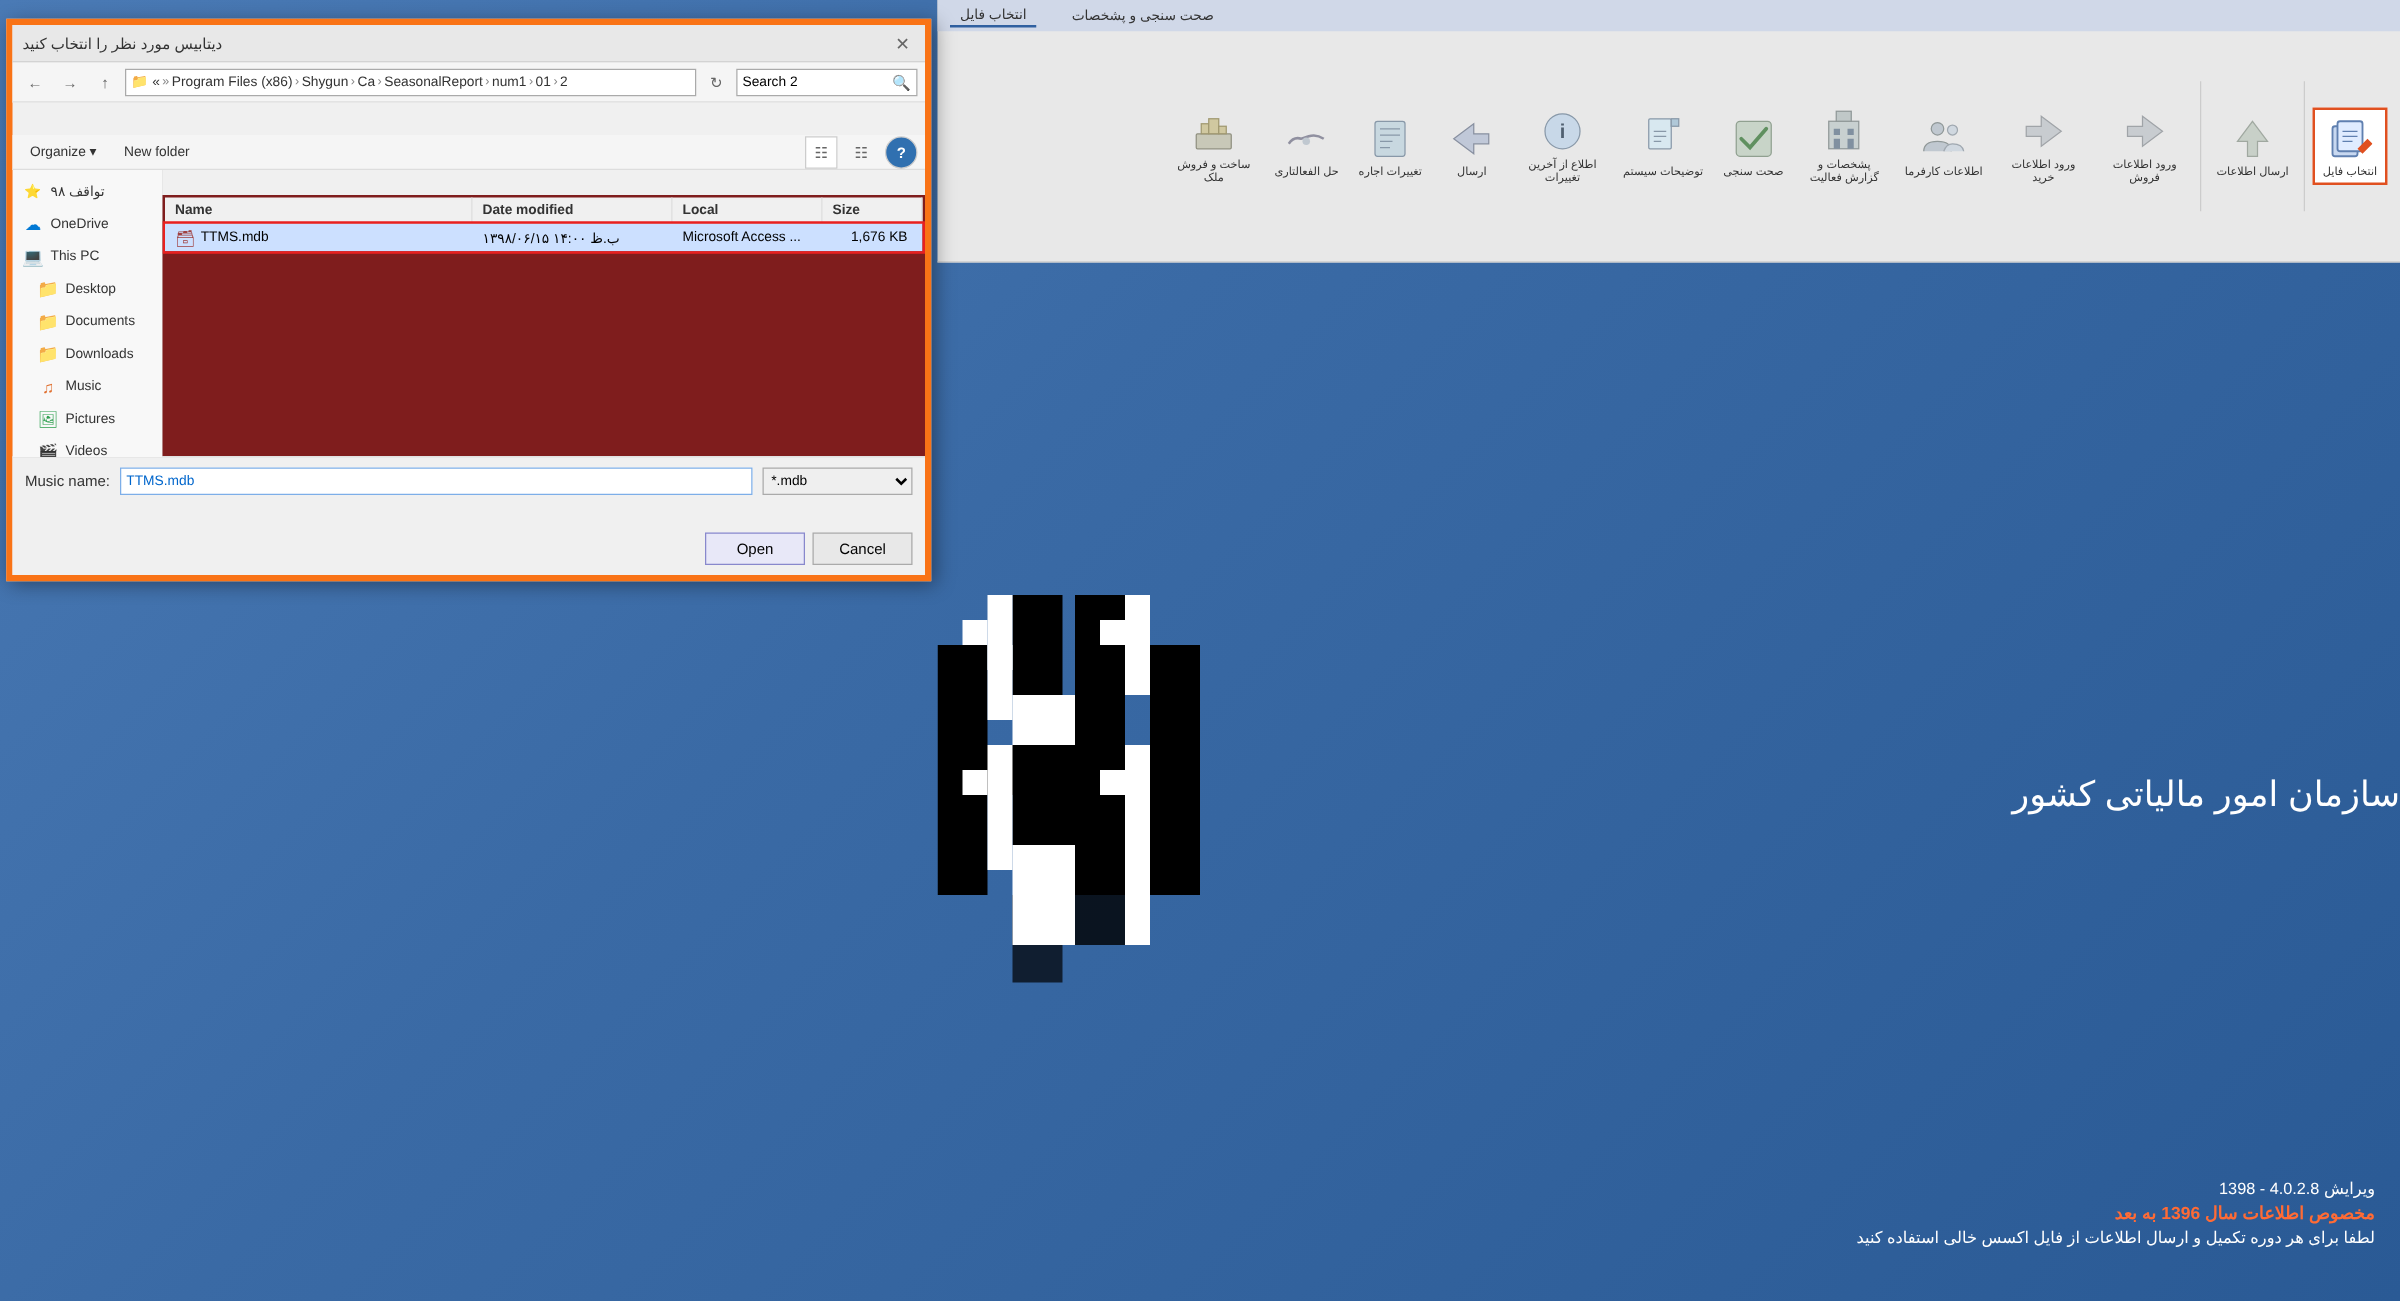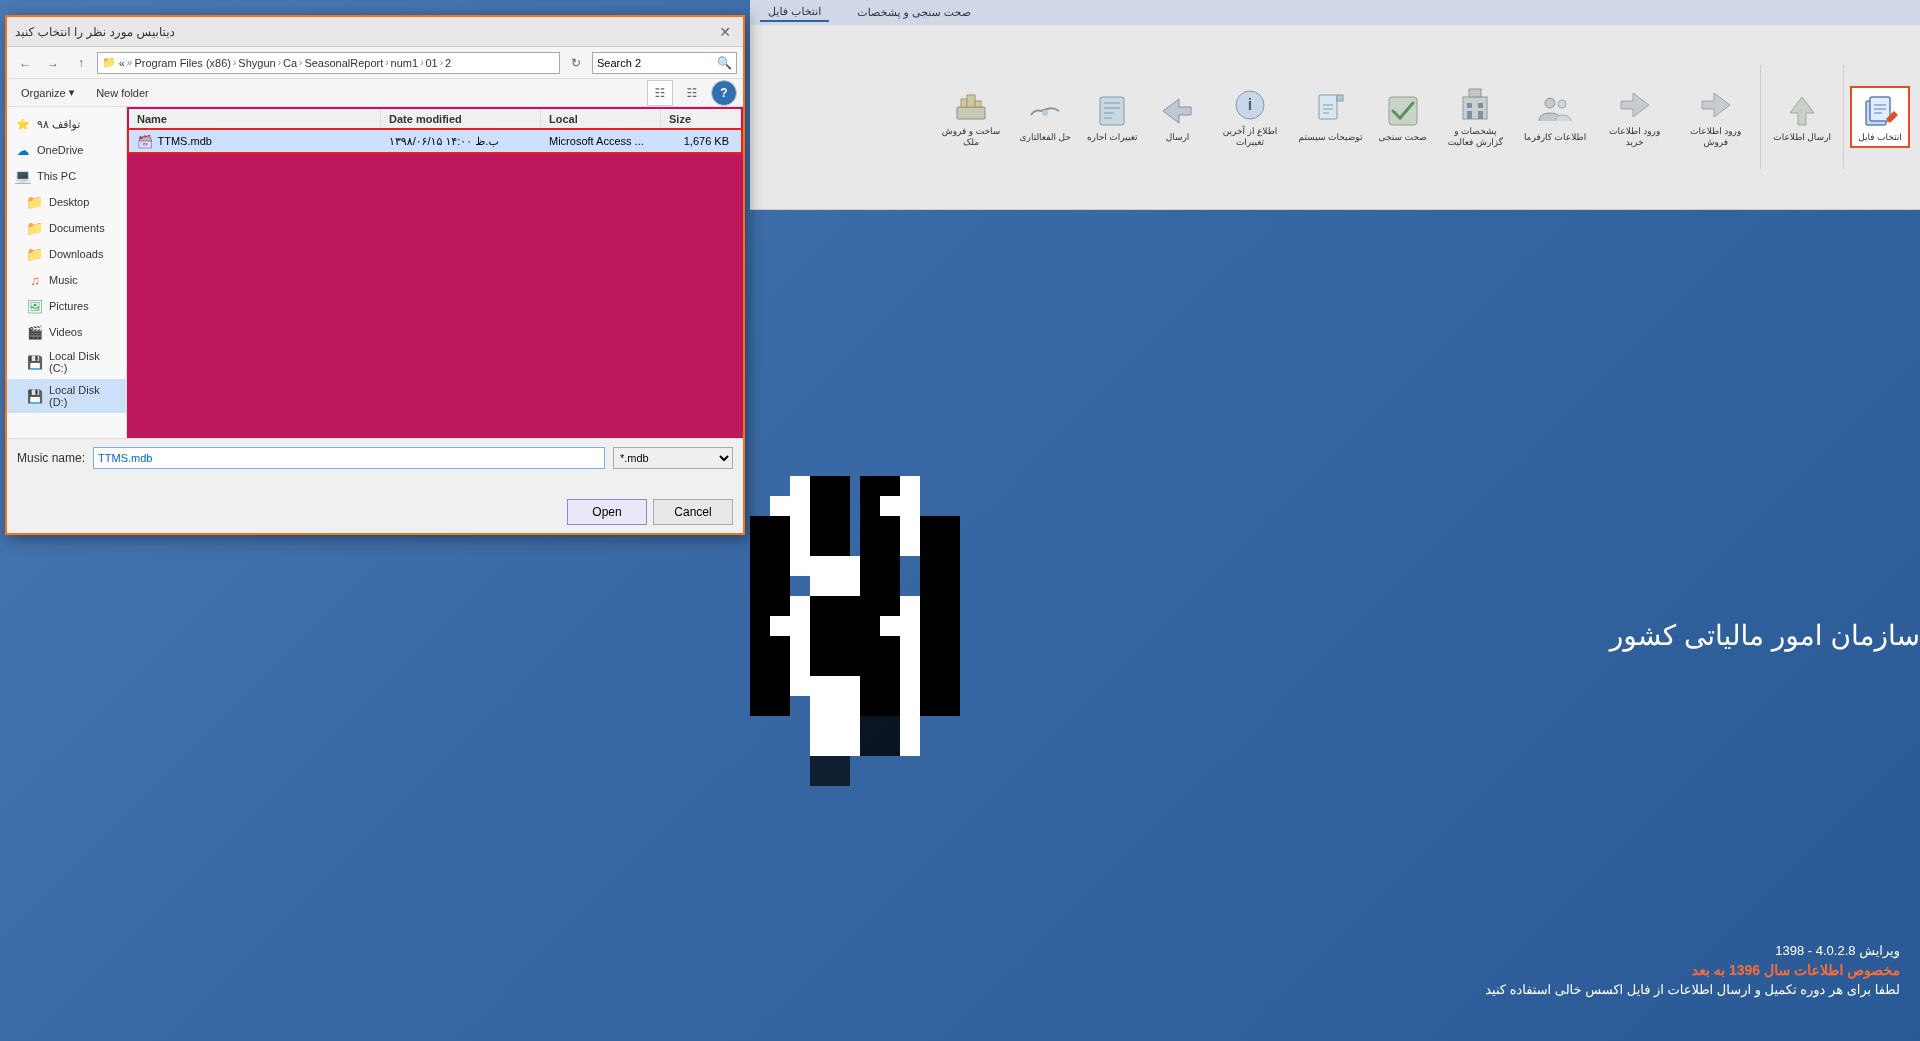--- a/index.html
+++ b/index.html
@@ -129,23 +129,23 @@
       font-size: 13px;
       margin-left: 28px;
     }
 
     
     .file-dialog {
       position: absolute;
       top: 15px;
       left: 5px;
       width: 740px;
-      height: 520px;
+      height: 450px;
       background: #f0f0f0;
-      border: 2px solid #f97316;
+      border: 5px solid #f97316;
       box-shadow: 3px 3px 15px rgba(0,0,0,0.4);
       display: flex;
       flex-direction: column;
     }
 
     .dialog-titlebar {
       height: 30px;
       background: #e8e8e8;
       border-bottom: 1px solid #ccc;
       display: flex;
@@ -239,20 +239,21 @@
 
     
     .dialog-toolbar {
       height: 28px;
       background: #f5f5f5;
       border-bottom: 1px solid #ddd;
       display: flex;
       align-items: center;
       padding: 0 6px;
       gap: 6px;
+      margin-top: 26px;
     }
 
     .toolbar-btn {
       height: 22px;
       padding: 0 8px;
       background: none;
       border: none;
       font-size: 11px;
       cursor: pointer;
       display: flex;
@@ -293,23 +294,24 @@
       height: 16px;
       flex-shrink: 0;
       display: flex;
       align-items: center;
       justify-content: center;
     }
 
     
     .dialog-filelist {
       flex: 1;
-      background: #be185d;
+      background: #7f1d1d;
       overflow-y: auto;
       padding: 2px;
+      margin-top: 20px;
     }
 
     .file-list-header {
       display: flex;
       background: #f0f0f0;
       border-bottom: 1px solid #ddd;
       font-size: 11px;
       color: #333;
       font-weight: 600;
       user-select: none;

